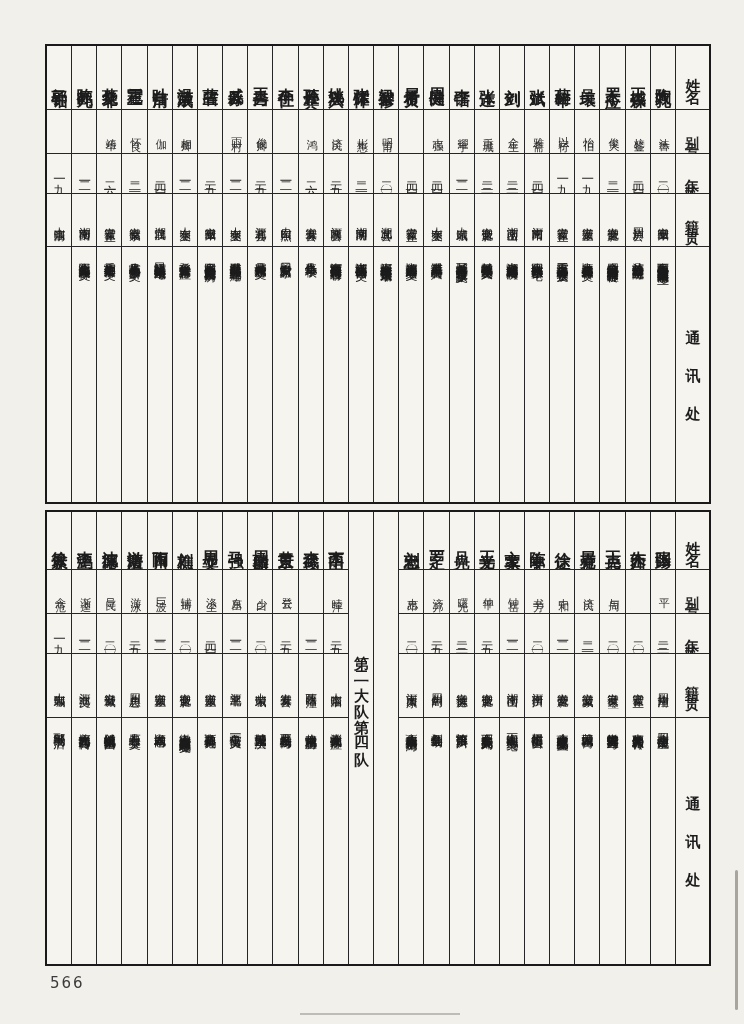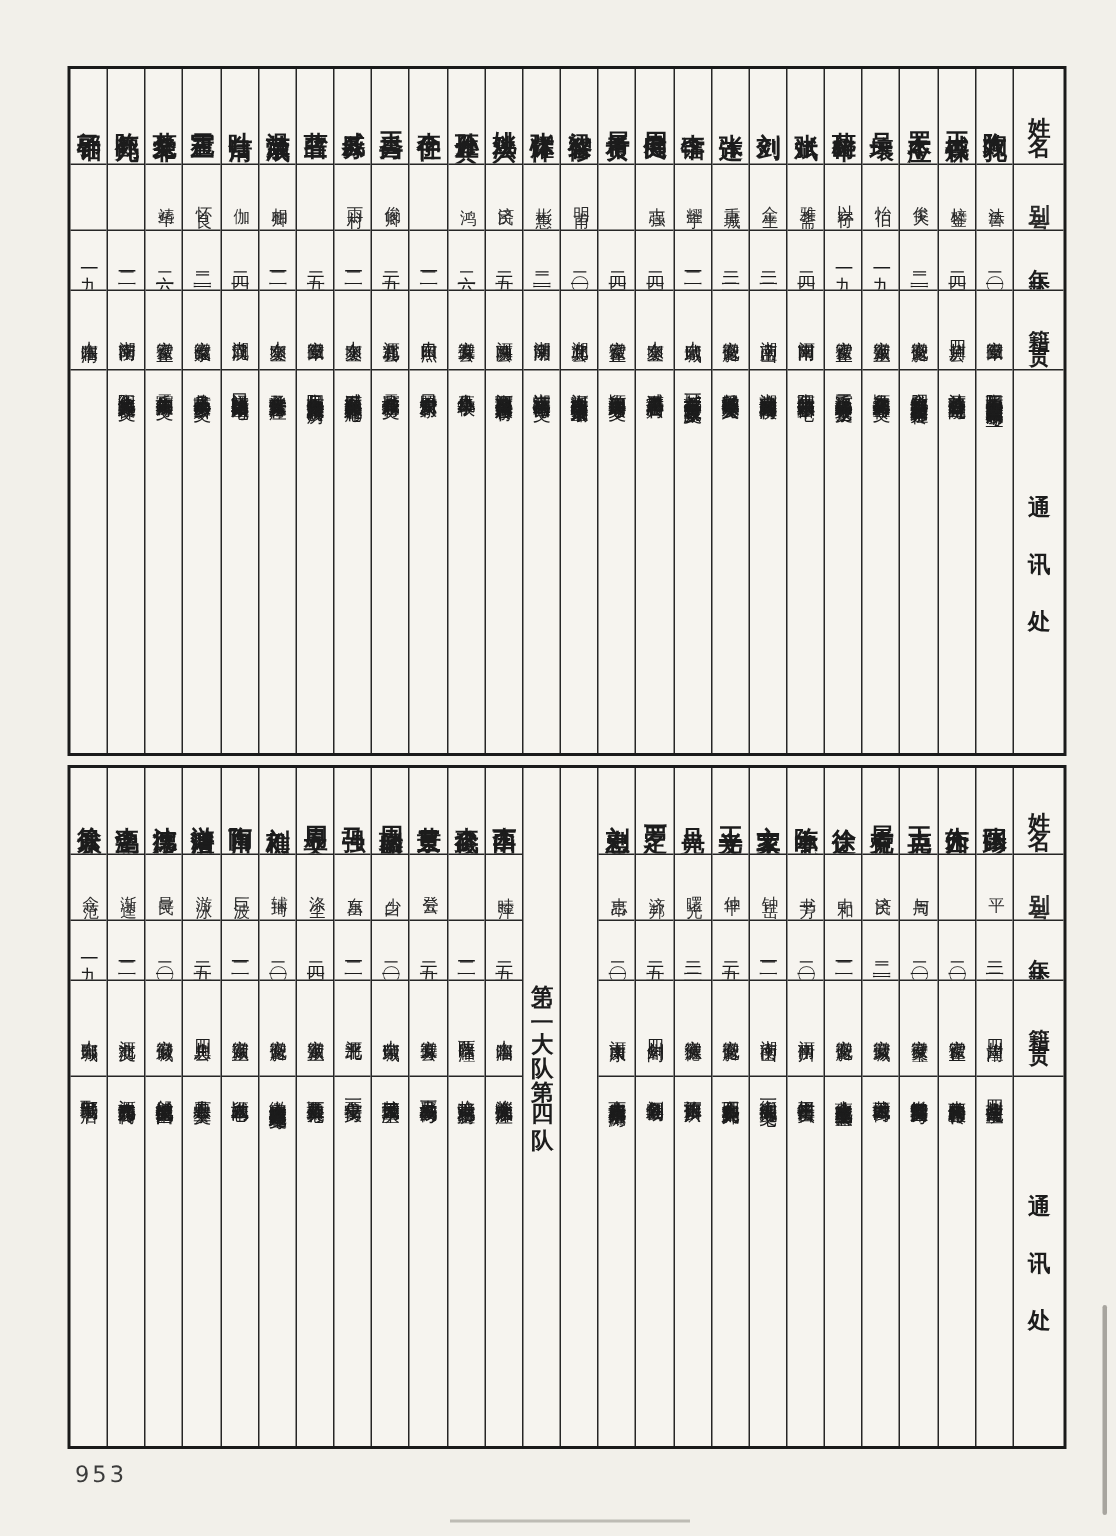--- a/index.html
+++ b/index.html
@@ -886,15 +886,15 @@
         <div class="cell native-cell" style="height: 64px;">
           <span>籍贯</span>
         </div>
         <div class="cell address-cell last">
           <span>通讯处</span>
         </div>
       </div>
     </div>
 </div>
 
-<div class="page-number">953</div>
+<div class="page-number">566</div>
 <div class="scan-edge-right"></div>
 <div class="scan-mark-bottom"></div>
 
 </body></html>

